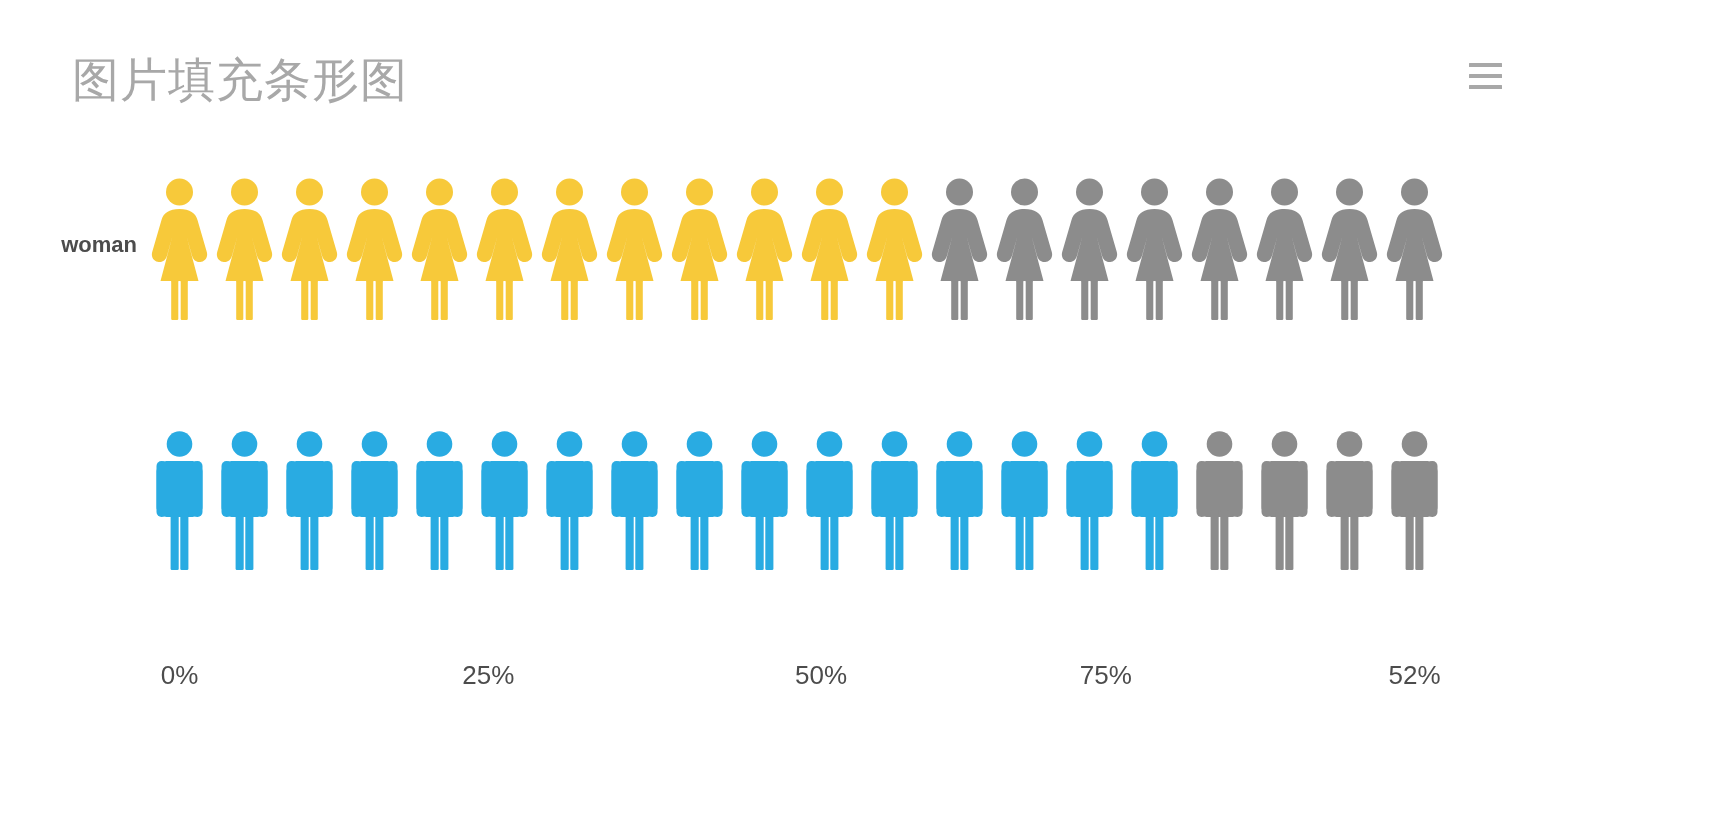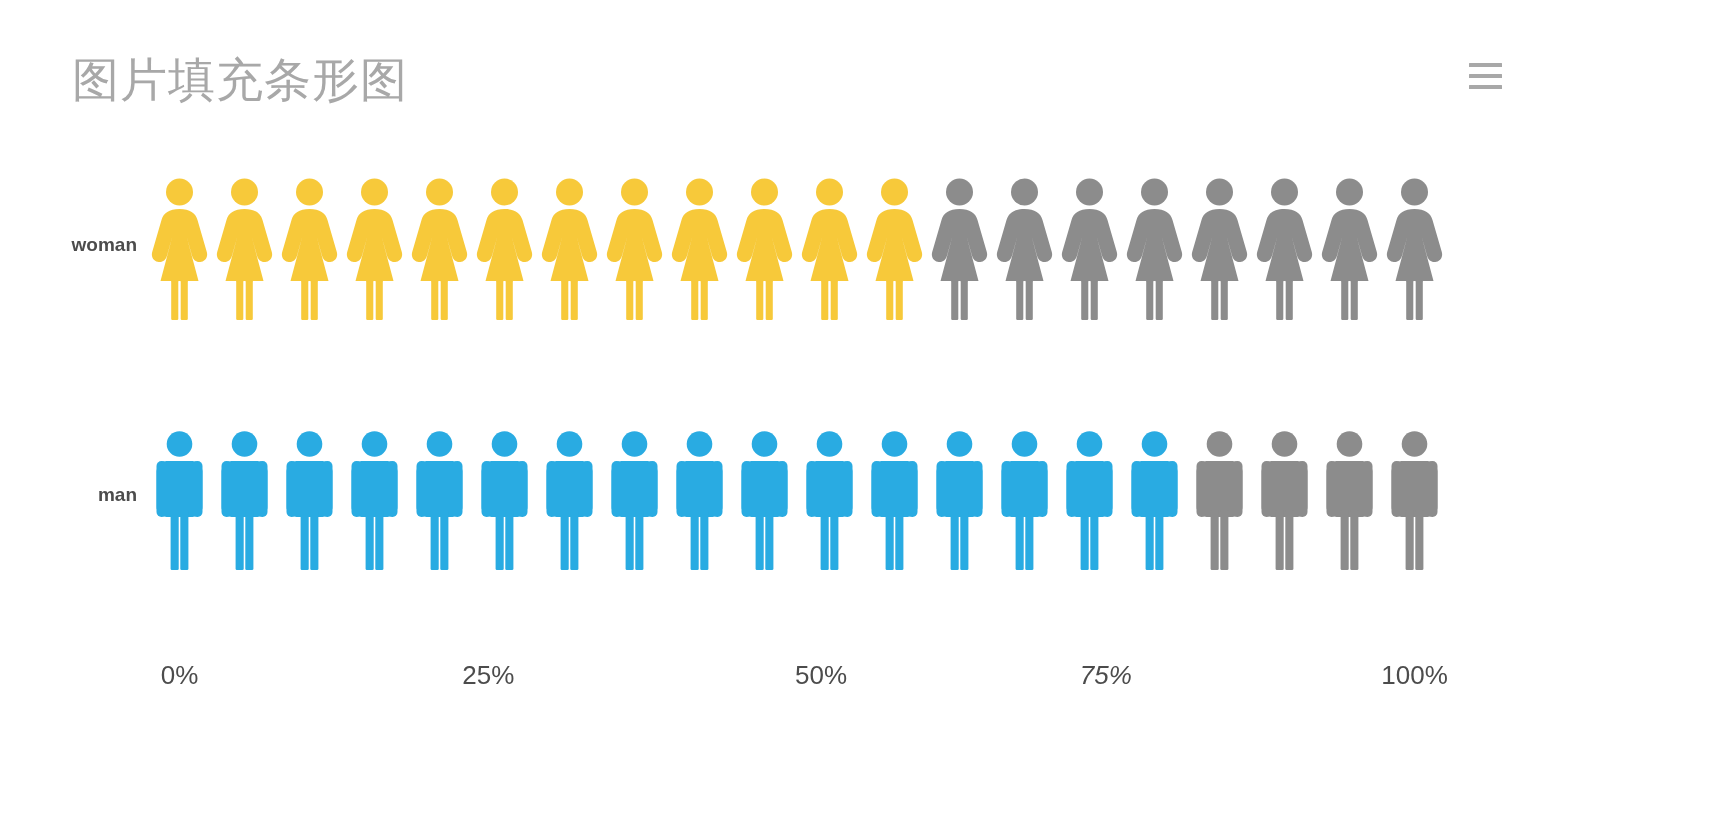--- a/index.html
+++ b/index.html
@@ -79,21 +79,21 @@
   .series-row.row-1 { top: 270px; }
 
   .row-label {
     position: absolute;
     right: 1575px;   
     top: 0;
     height: 150px;
     display: flex;
     align-items: center;
     justify-content: flex-end;
-    font-size: 19px;
+    font-size: 22px;
     font-weight: 700;
     color: #4c4c4c;
     white-space: nowrap;
     padding-right: 12px;
   }
 
   .icon-track {
     position: absolute;
     left: 147px;
     top: 0;
@@ -307,21 +307,20 @@
             <svg viewBox="0 0 65 150">
               <circle cx="32.5" cy="22" r="13.5" fill="#8C8C8C"></circle>
               <path fill="#8C8C8C" d="M32.5 39 C22 39 16.5 43 14.5 50 L5.2 82 c-1.3 4.6 1.2 8.6 5.4 9.8 c4.2 1.2 8.0 -1.1 9.3 -5.7 L25.5 66 L13.5 111 L51.5 111 L39.5 66 L45.1 86.1 c1.3 4.6 5.1 6.9 9.3 5.7 c4.2 -1.2 6.7 -5.2 5.4 -9.8 L50.5 50 C48.5 43 43 39 32.5 39 Z"></path>
               <rect x="24.2" y="110" width="7.1" height="40" rx="1.2" fill="#8C8C8C"></rect>
               <rect x="33.7" y="110" width="7.1" height="40" rx="1.2" fill="#8C8C8C"></rect>
             </svg>
           </div>
         </div>
       </div>
       <div class="series-row row-1">
-        <div class="row-label">man</div>
         <div class="icon-track">
           <div class="icon-cell">
             <svg viewBox="0 0 65 150">
               <circle cx="32.5" cy="24" r="12.8" fill="#29ABE2"></circle>
               <rect x="9.5" y="41" width="46" height="56" rx="10" fill="#29ABE2"></rect>
               <rect x="9.5" y="41" width="10.5" height="56" rx="5" fill="#29ABE2"></rect>
               <rect x="45" y="41" width="10.5" height="56" rx="5" fill="#29ABE2"></rect>
               <rect x="23.6" y="90" width="8.1" height="60" rx="1.3" fill="#29ABE2"></rect>
               <rect x="33.3" y="90" width="8.1" height="60" rx="1.3" fill="#29ABE2"></rect>
             </svg>
@@ -517,17 +516,17 @@
             </svg>
           </div>
         </div>
       </div>
     </div>
 
   <div id="axis">
       <div class="axis-tick" style="left: 179.5px;">0%</div>
       <div class="axis-tick" style="left: 488.25px;">25%</div>
       <div class="axis-tick" style="left: 797px; margin-left: 24px;">50%</div>
-      <div class="axis-tick" style="left: 1105.75px; font-style: italic;">75%</div>
-      <div class="axis-tick" style="left: 1414.5px;">100%</div>
+      <div class="axis-tick" style="left: 1105.75px;">75%</div>
+      <div class="axis-tick" style="left: 1414.5px;">52%</div>
     </div>
 
 </div>
 
 </body></html>

